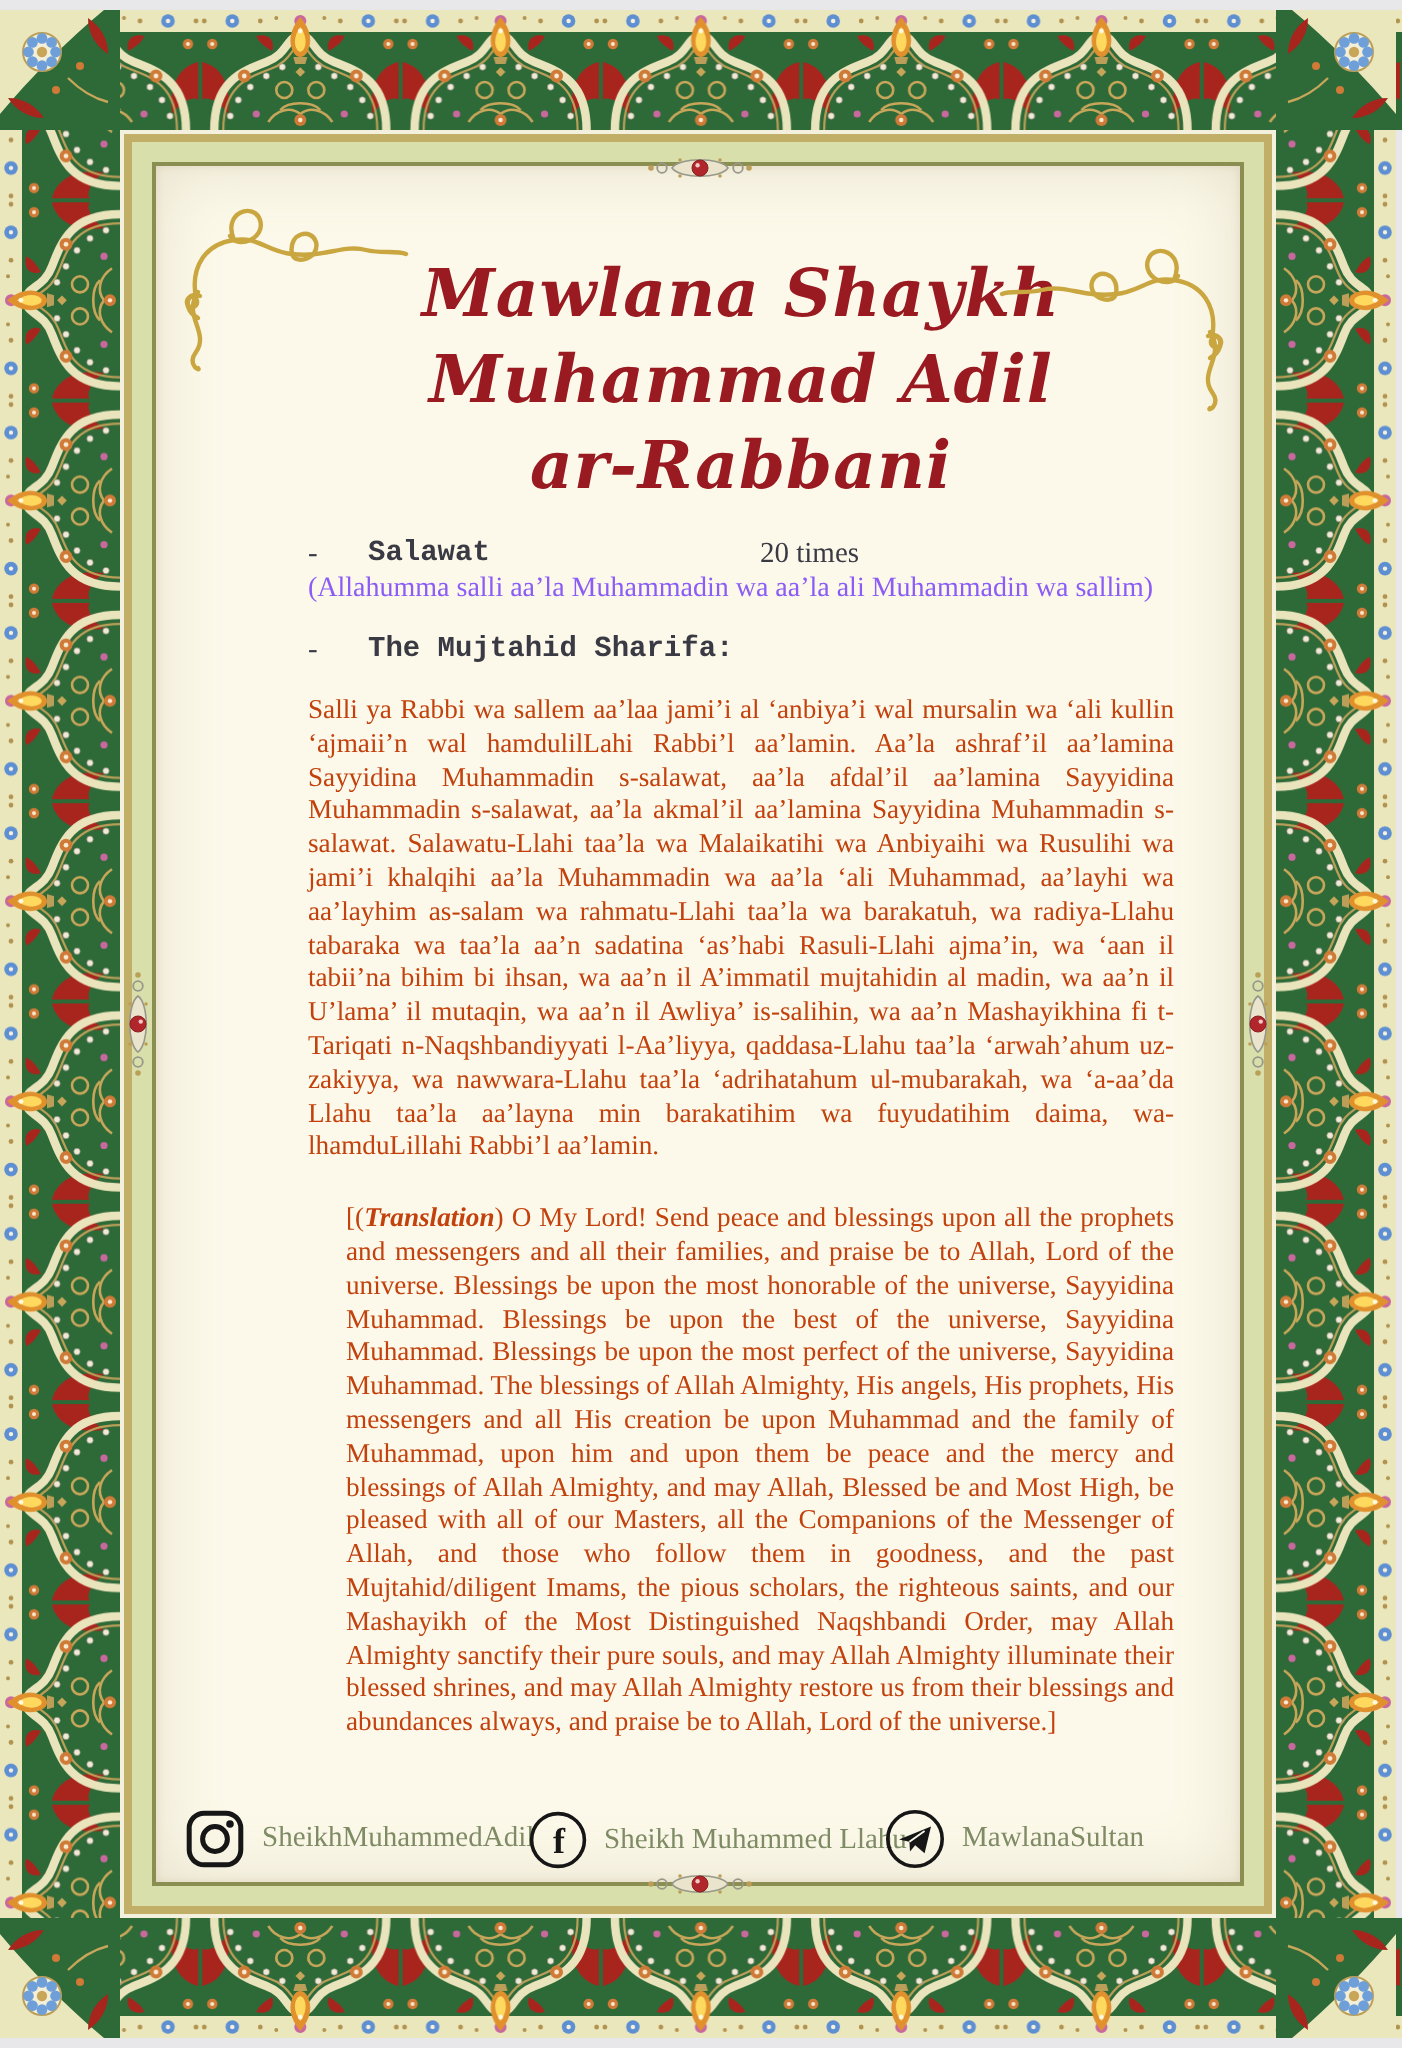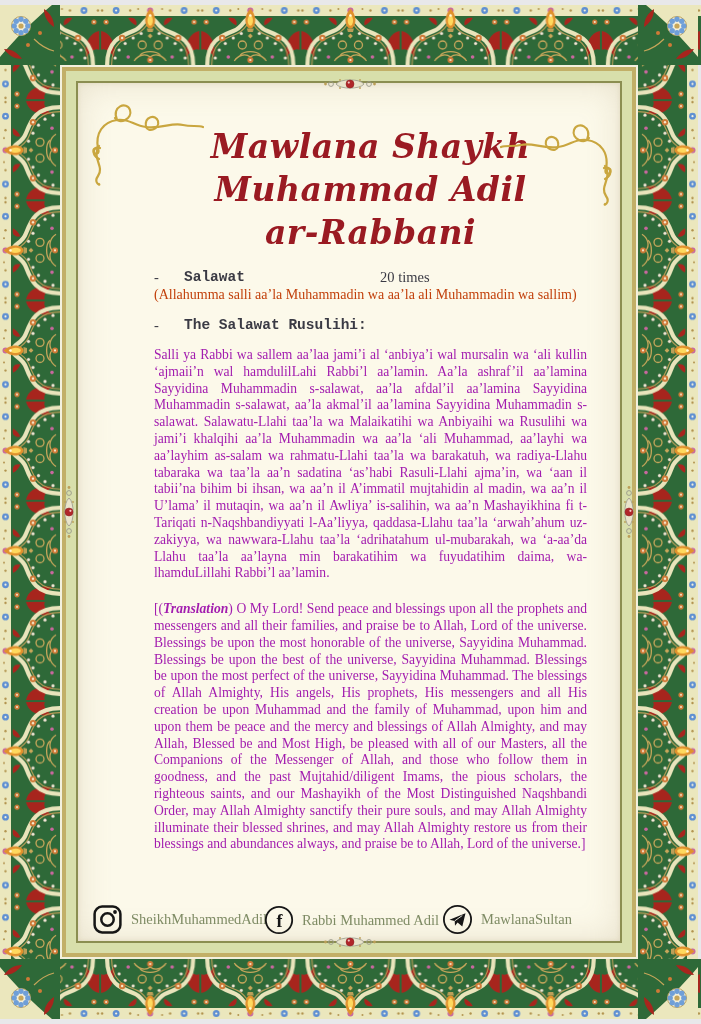--- a/index.html
+++ b/index.html
@@ -25,27 +25,27 @@
   .title{
     margin:42px 0 0; text-align:center;
     font-family:"DejaVu Serif",serif; font-style:italic; font-weight:bold;
     font-size:33px; line-height:43px; letter-spacing:.5px; color:#9a1a22;
   }
   .bullet-row{
     display:grid; grid-template-columns:30px 196px 1fr;
     margin-top:15px; font-size:14.5px; color:#3a3a44;
   }
   .bullet-row .lbl{font-weight:bold;font-family:Liberation Mono, monospace;}
-  .paren-line{margin:1px 0 0; font-size:14px; color:#c2410c; text-align:justify;}
+  .paren-line{margin:1px 0 0; font-size:14px; color:#8b5cf6; text-align:justify;}
   .sharifa{margin-top:14px;}
   .para{
     margin:13px 0 0; font-size:13.6px; line-height:16.8px;
-    text-align:justify; color:#a21caf;
-  }
-  .para.translation{margin-top:19px;}
+    text-align:justify; color:#c2410c;
+  }
+  .para.translation{margin-top:19px;margin-left:19px;}
   .ti{font-weight:bold; font-style:italic;}
   .social{position:absolute; bottom:6px; display:flex; align-items:center; gap:8px;}
   .s-ig{left:14px;} .s-fb{left:186px;} .s-tg{left:364px;}
   .social .handle{font-size:14.5px; color:#7e8b64; white-space:nowrap;}
   .jewel{position:absolute; pointer-events:none;}
 </style>
 </head>
 <body>
 
 <div class="page">
@@ -193,21 +193,21 @@
 
     <div class="bullet-row">
       <span>-</span>
       <span class="lbl">Salawat</span>
       <span>20 times</span>
     </div>
     <p class="paren-line">(Allahumma salli aa’la Muhammadin wa aa’la ali Muhammadin wa sallim)</p>
 
     <div class="bullet-row sharifa">
       <span>-</span>
-      <span class="lbl">The Salawat Rusulihi:</span>
+      <span class="lbl">The Mujtahid Sharifa:</span>
       <span></span>
     </div>
 
     <p class="para">Salli ya Rabbi wa sallem aa’laa jami’i al ‘anbiya’i wal mursalin wa ‘ali kullin ‘ajmaii’n wal hamdulilLahi Rabbi’l aa’lamin. Aa’la ashraf’il aa’lamina Sayyidina Muhammadin s-salawat, aa’la afdal’il aa’lamina Sayyidina Muhammadin s-salawat, aa’la akmal’il aa’lamina Sayyidina Muhammadin s-salawat. Salawatu-Llahi taa’la wa Malaikatihi wa Anbiyaihi wa Rusulihi wa jami’i khalqihi aa’la Muhammadin wa aa’la ‘ali Muhammad, aa’layhi wa aa’layhim as-salam wa rahmatu-Llahi taa’la wa barakatuh, wa radiya-Llahu tabaraka wa taa’la aa’n sadatina ‘as’habi Rasuli-Llahi ajma’in, wa ‘aan il tabii’na bihim bi ihsan, wa aa’n il A’immatil mujtahidin al madin, wa aa’n il U’lama’ il mutaqin, wa aa’n il Awliya’ is-salihin, wa aa’n Mashayikhina fi t-Tariqati n-Naqshbandiyyati l-Aa’liyya, qaddasa-Llahu taa’la ‘arwah’ahum uz-zakiyya, wa nawwara-Llahu taa’la ‘adrihatahum ul-mubarakah, wa ‘a-aa’da Llahu taa’la aa’layna min barakatihim wa fuyudatihim daima, wa-lhamduLillahi Rabbi’l aa’lamin.</p>
 
     <p class="para translation"><span>[(</span><span class="ti">Translation</span><span>) </span><span>O My Lord! Send peace and blessings upon all the prophets and messengers and all their families, and praise be to Allah, Lord of the universe. Blessings be upon the most honorable of the universe, Sayyidina Muhammad. Blessings be upon the best of the universe, Sayyidina Muhammad. Blessings be upon the most perfect of the universe, Sayyidina Muhammad. The blessings of Allah Almighty, His angels, His prophets, His messengers and all His creation be upon Muhammad and the family of Muhammad, upon him and upon them be peace and the mercy and blessings of Allah Almighty, and may Allah, Blessed be and Most High, be pleased with all of our Masters, all the Companions of the Messenger of Allah, and those who follow them in goodness, and the past Mujtahid/diligent Imams, the pious scholars, the righteous saints, and our Mashayikh of the Most Distinguished Naqshbandi Order, may Allah Almighty sanctify their pure souls, and may Allah Almighty illuminate their blessed shrines, and may Allah Almighty restore us from their blessings and abundances always, and praise be to Allah, Lord of the universe.]</span></p>
 
     <div class="social s-ig">
       <svg width="31" height="31" viewBox="0 0 31 31">
         <rect x="2.6" y="2.6" width="25.8" height="25.8" rx="7.5" fill="none" stroke="#161616" stroke-width="2.5"></rect>
@@ -215,21 +215,21 @@
         <circle cx="23" cy="8" r="1.9" fill="#161616"></circle>
       </svg>
       <span class="handle">SheikhMuhammedAdil</span>
     </div>
 
     <div class="social s-fb">
       <svg width="30" height="30" viewBox="0 0 30 30">
         <circle cx="15" cy="15" r="13.2" fill="none" stroke="#161616" stroke-width="1.8"></circle>
         <text x="15.5" y="21.5" text-anchor="middle" font-family="Liberation Serif, serif" font-weight="bold" font-size="18" fill="#161616">f</text>
       </svg>
-      <span class="handle">Rabbi Muhammed Adil</span>
+      <span class="handle">Sheikh Muhammed Llahu</span>
     </div>
 
     <div class="social s-tg">
       <svg width="31" height="31" viewBox="0 0 31 31">
         <circle cx="15.5" cy="15.5" r="13.6" fill="none" stroke="#161616" stroke-width="1.8"></circle>
         <path d="M7.5,15.8 L23.5,9.2 L20.3,22.6 L15.6,18.6 L13,21.8 L12.7,16.9 Z" fill="#161616"></path>
         <path d="M12.7,16.9 L20.3,11.5" stroke="#fcf9ea" stroke-width="0.9" fill="none"></path>
       </svg>
       <span class="handle">MawlanaSultan</span>
     </div>

